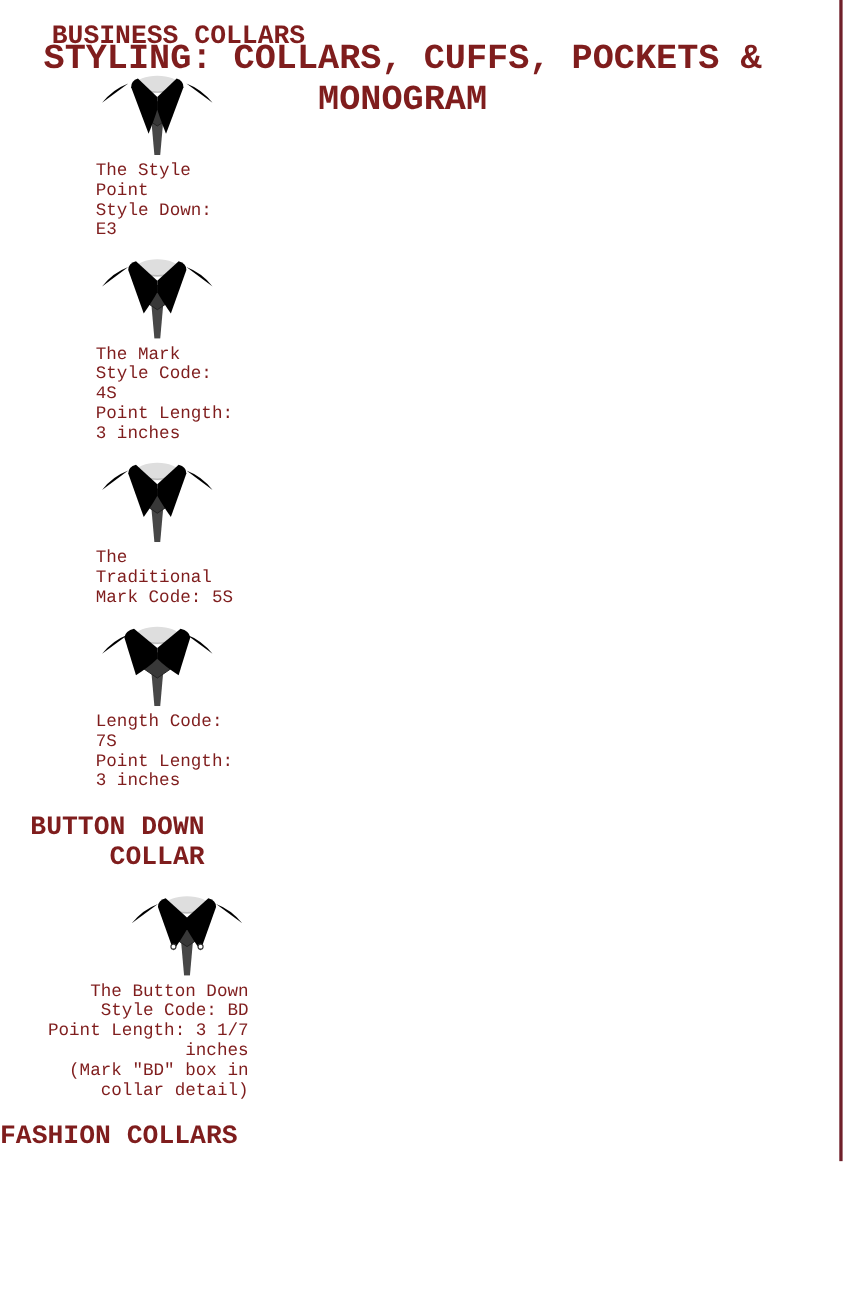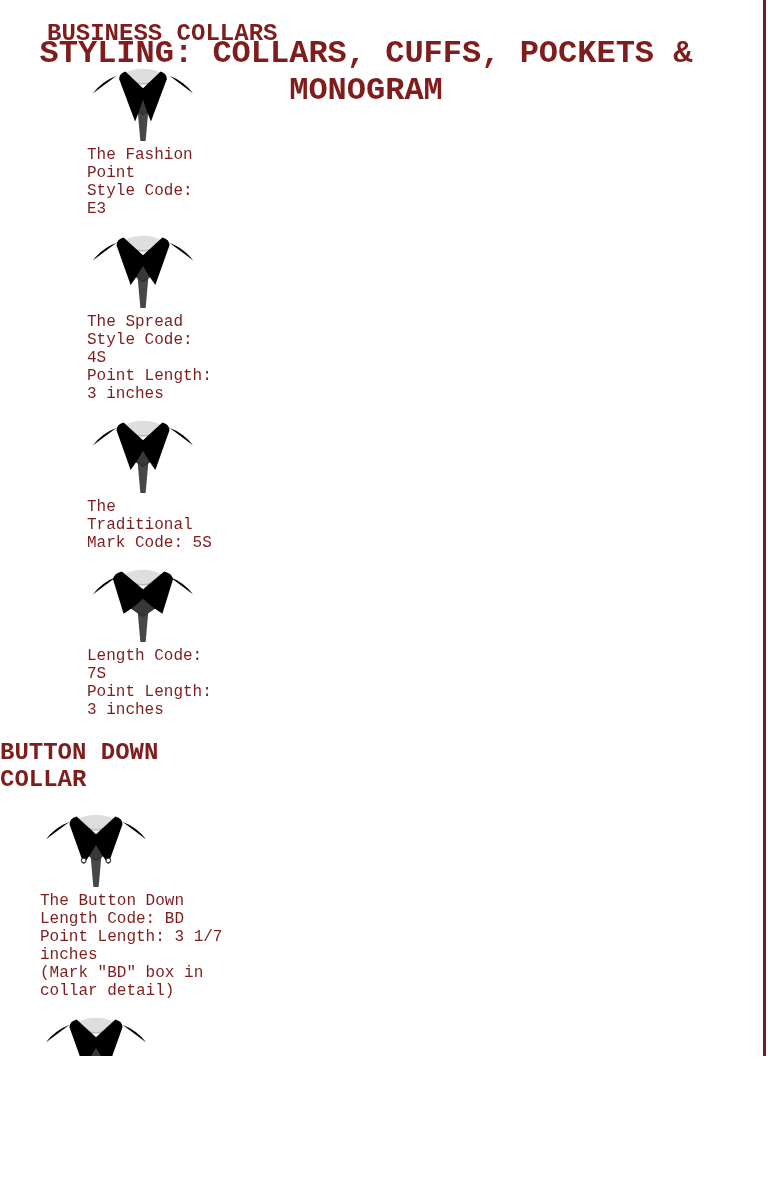--- a/index.html
+++ b/index.html
@@ -152,62 +152,63 @@
 
   <h1 class="page-title">STYLING: COLLARS, CUFFS, POCKETS &amp; MONOGRAM</h1>
 
   <section class="sec" style="left:28px;top:56px;width:542px;padding-left:47px;">
     <h2>BUSINESS COLLARS</h2>
     <div class="row">
       <figure class="card" style="width:134px">
         <svg class="art" width="112" height="74">
             <use href="#sym-collar-narrow"></use>
           </svg>
-        <div class="nm">The Fashion Point</div>
-        <div class="cd">Style Code: E3</div>
+        <div class="nm">The Style Point</div>
+        <div class="cd">Style Down: E3</div>
       </figure>
       <figure class="card" style="width:134px">
         <svg class="art" width="112" height="74">
             <use href="#sym-collar-medium"></use>
           </svg>
-        <div class="nm">The Spread</div>
+        <div class="nm">The Mark</div>
         <div class="cd">Style Code: 4S</div>
         <div class="cd">Point Length: 3 inches</div>
       </figure>
       <figure class="card" style="width:134px">
         <svg class="art" width="112" height="74">
             <use href="#sym-collar-medium"></use>
           </svg>
         <div class="nm">The Traditional</div>
         <div class="cd">Mark Code: 5S</div>
       </figure>
       <figure class="card" style="width:134px">
         <svg class="art" width="112" height="74">
             <use href="#sym-collar-wide"></use>
           </svg>
         <div class="cd">Length Code: 7S</div>
         <div class="cd">Point Length: 3 inches</div>
       </figure>
     </div>
   </section>
 
-  <section class="sec" style="left:576px;top:56px;width:186px;">
+  <section class="sec" style="left:576px;top:56px;width:186px;text-align:right;">
     <h2>BUTTON DOWN COLLAR</h2>
     <figure class="card" style="width:186px">
       <svg class="art" width="112" height="74">
           <use href="#sym-collar-bd"></use>
         </svg>
       <div class="nm">The Button Down</div>
-      <div class="cd">Length Code: BD</div>
+      <div class="cd">Style Code: BD</div>
       <div class="cd">Point Length: 3 1/7 inches</div>
       <div class="nt">(Mark "BD" box in collar detail)</div>
     </figure>
   </section>
 
   <section class="sec" style="left:28px;top:200px;width:542px;">
+    <h2>FASHION COLLARS</h2>
     <div class="row">
       <figure class="card" style="width:134px">
         <svg class="art" width="112" height="74">
             <use href="#sym-collar-medium"></use>
           </svg>
         <div class="cd">Style Code: 9S</div>
         
       </figure>
 
     </div>

